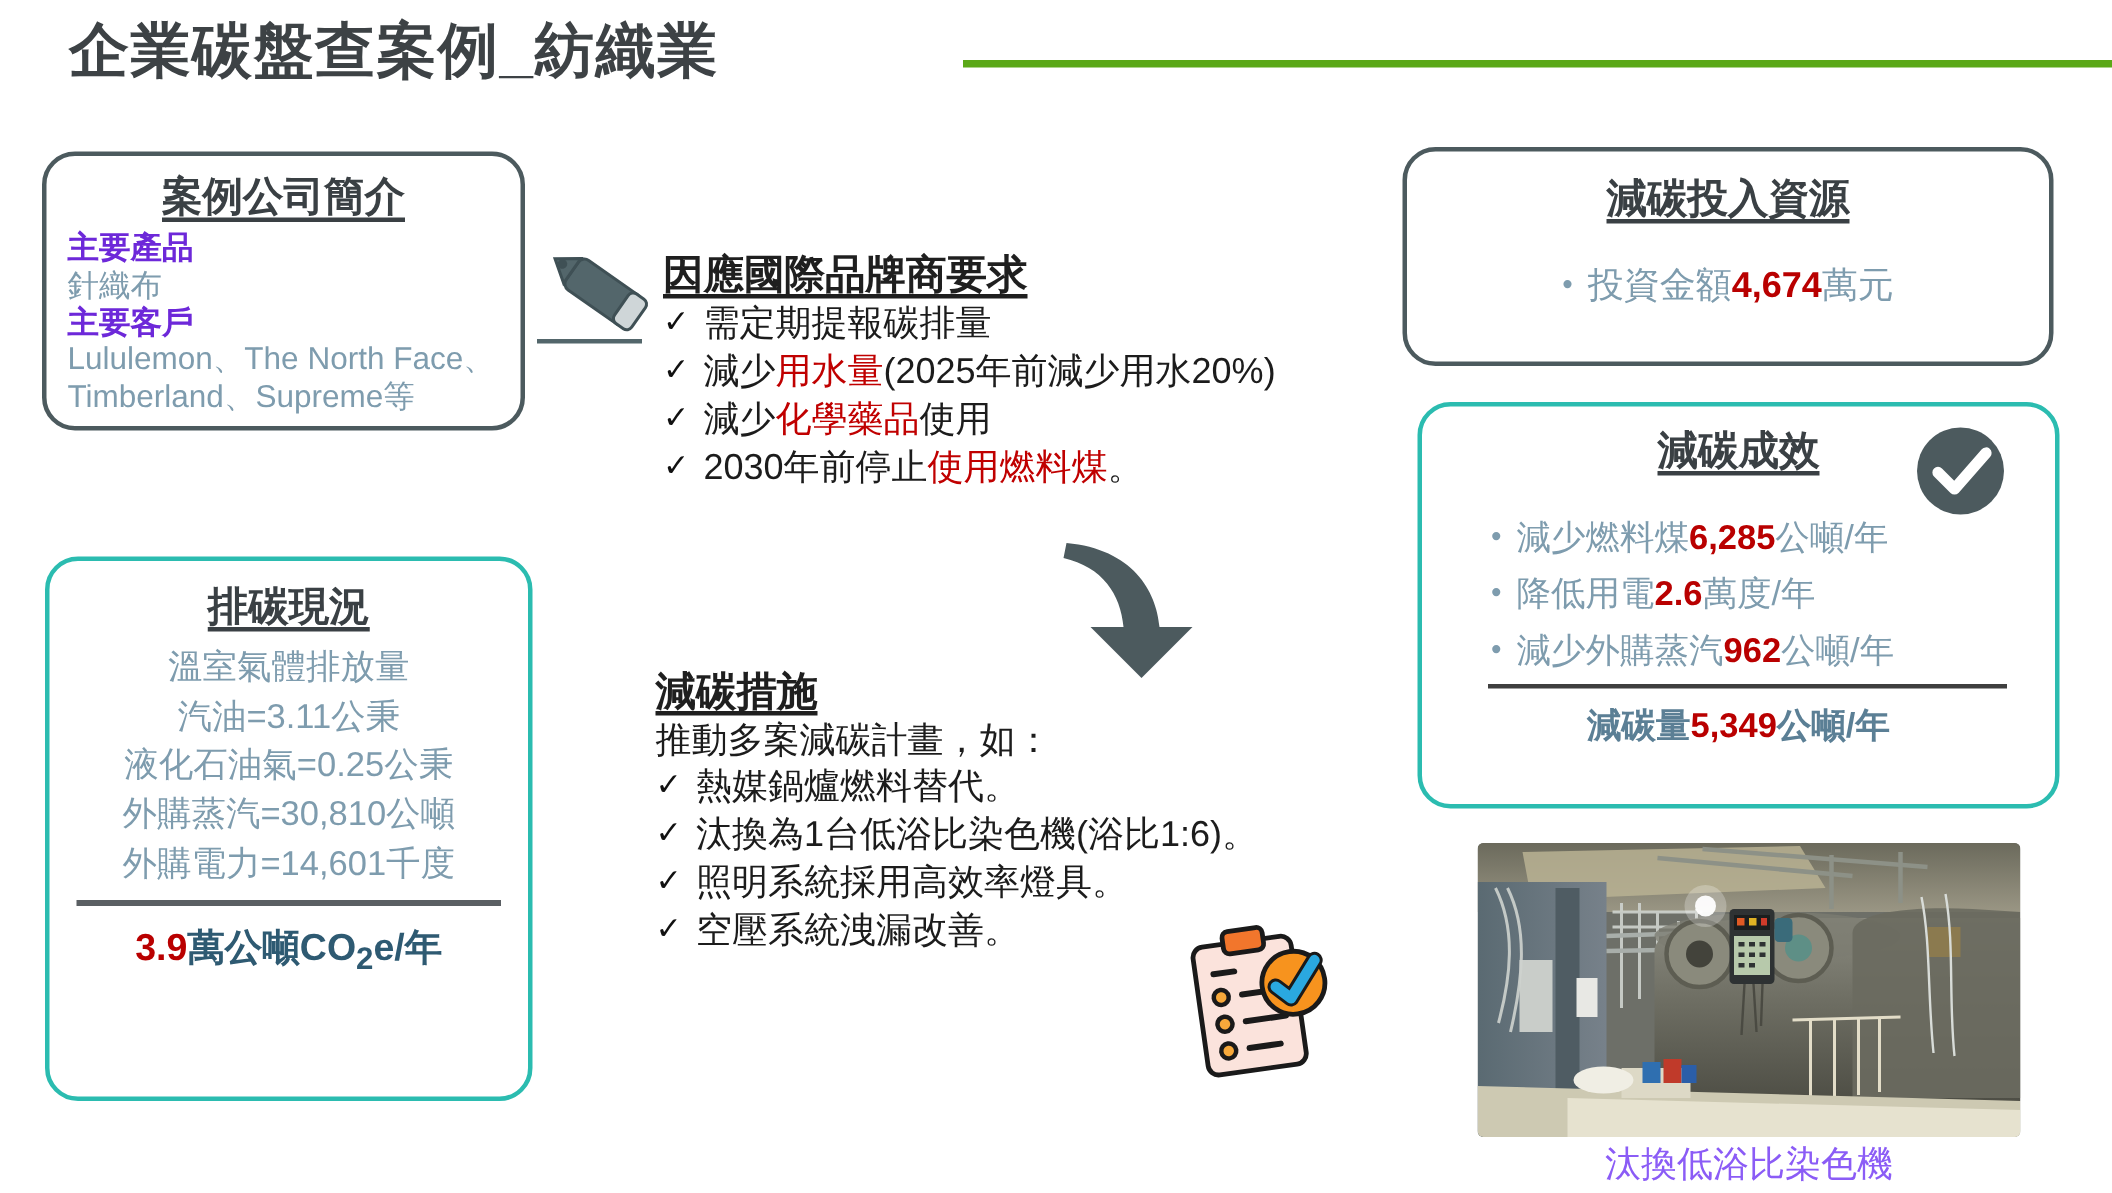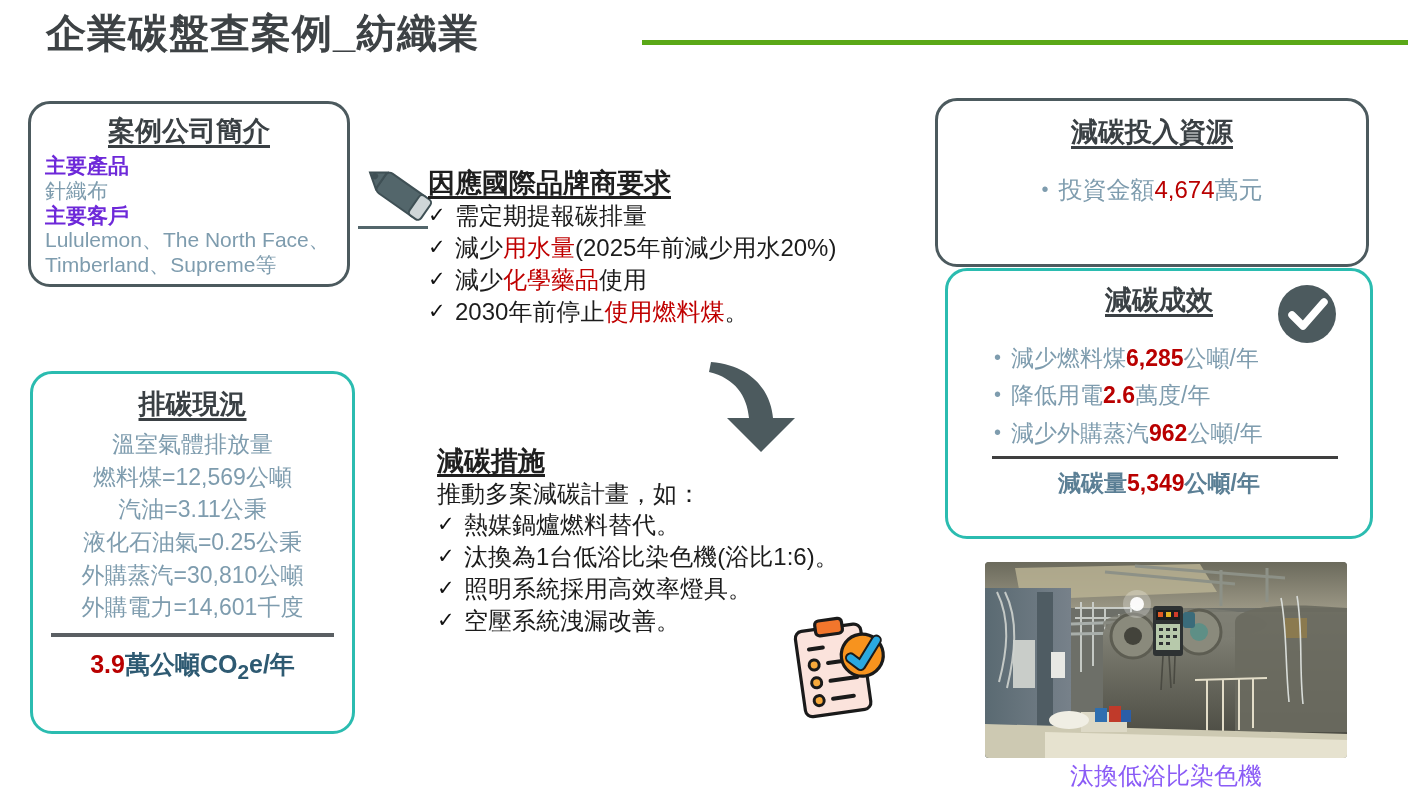--- a/index.html
+++ b/index.html
@@ -45,21 +45,21 @@
   #p-emission{left:30px;top:371px;width:325px;height:363px;}
   #p-emission .panel-title{font-size:27px;margin-top:12px;}
   .emis-list{margin-top:6px;text-align:center;color:#7e9cae;font-size:23px;line-height:1.42;}
   .emis-rule{height:4px;background:#5a5f63;margin:9px 18px 0 18px;}
   .emis-total{
     text-align:center;font-size:25px;font-weight:bold;color:#2e5a72;margin-top:11px;
   }
   .emis-total .red{color:#b90000;}
 
   
-  #brand-block{position:absolute;left:428px;top:168px;width:490px;}
+  #brand-block{position:absolute;left:442px;top:168px;width:490px;}
   .mid-head{
     font-size:27px;font-weight:bold;color:#1f1f1f;
     text-decoration:underline;text-underline-offset:4px;text-decoration-thickness:3px;
     line-height:1.18;
   }
   .chk-list{margin:0;padding:0;list-style:none;}
   .chk-list li{
     font-size:24px;color:#1c1c1c;line-height:1.33;
     display:flex;align-items:flex-start;white-space:nowrap;
   }
@@ -72,26 +72,26 @@
   
   #arrow-icon{position:absolute;left:703px;top:352px;width:125px;height:105px;}
 
   
   #measures-block{position:absolute;left:437px;top:446px;width:490px;}
 
   
   #clipboard-icon{position:absolute;left:788px;top:614px;width:110px;height:110px;}
 
   
-  #p-invest{left:935px;top:98px;width:434px;height:169px;}
+  #p-invest{left:935px;top:98px;width:434px;height:146px;}
   #p-invest .panel-title{font-size:27px;margin-top:13px;}
   .invest-line{
     margin-top:24px;text-align:center;font-size:24px;color:#7e9cae;
   }
-  .invest-line .red{color:#b90000;font-weight:normal;}
+  .invest-line .red{color:#b90000;font-weight:bold;}
   .bul{color:#7e9cae;font-size:20px;vertical-align:2px;margin-right:10px;}
 
   
   #p-results{left:945px;top:268px;width:428px;height:271px;}
   #p-results .panel-title{font-size:27px;margin-top:11px;}
   .res-list{margin:22px 0 0 0;padding:0 0 0 46px;list-style:none;}
   .res-list li{
     font-size:23px;color:#7e9cae;line-height:1.63;white-space:nowrap;
   }
   .res-list li .red{color:#b90000;font-weight:bold;}
@@ -132,21 +132,20 @@
       <div class="intro-h">主要客戶</div>
       <div class="intro-v">Lululemon、The North Face、</div>
       <div class="intro-v">Timberland、Supreme等</div>
     </div>
   </div>
 
   <div class="panel teal" id="p-emission">
     <div class="panel-title">排碳現況</div>
     <div class="emis-list">
       <div>溫室氣體排放量</div>
-      <div>燃料煤=12,569公噸</div>
       <div>汽油=3.11公秉</div>
       <div>液化石油氣=0.25公秉</div>
       <div>外購蒸汽=30,810公噸</div>
       <div>外購電力=14,601千度</div>
     </div>
     <div class="emis-rule"></div>
     <div class="emis-total">
       <span class="red">3.9</span><span>萬公噸CO</span><sub>2</sub><span>e/年</span>
     </div>
   </div>

